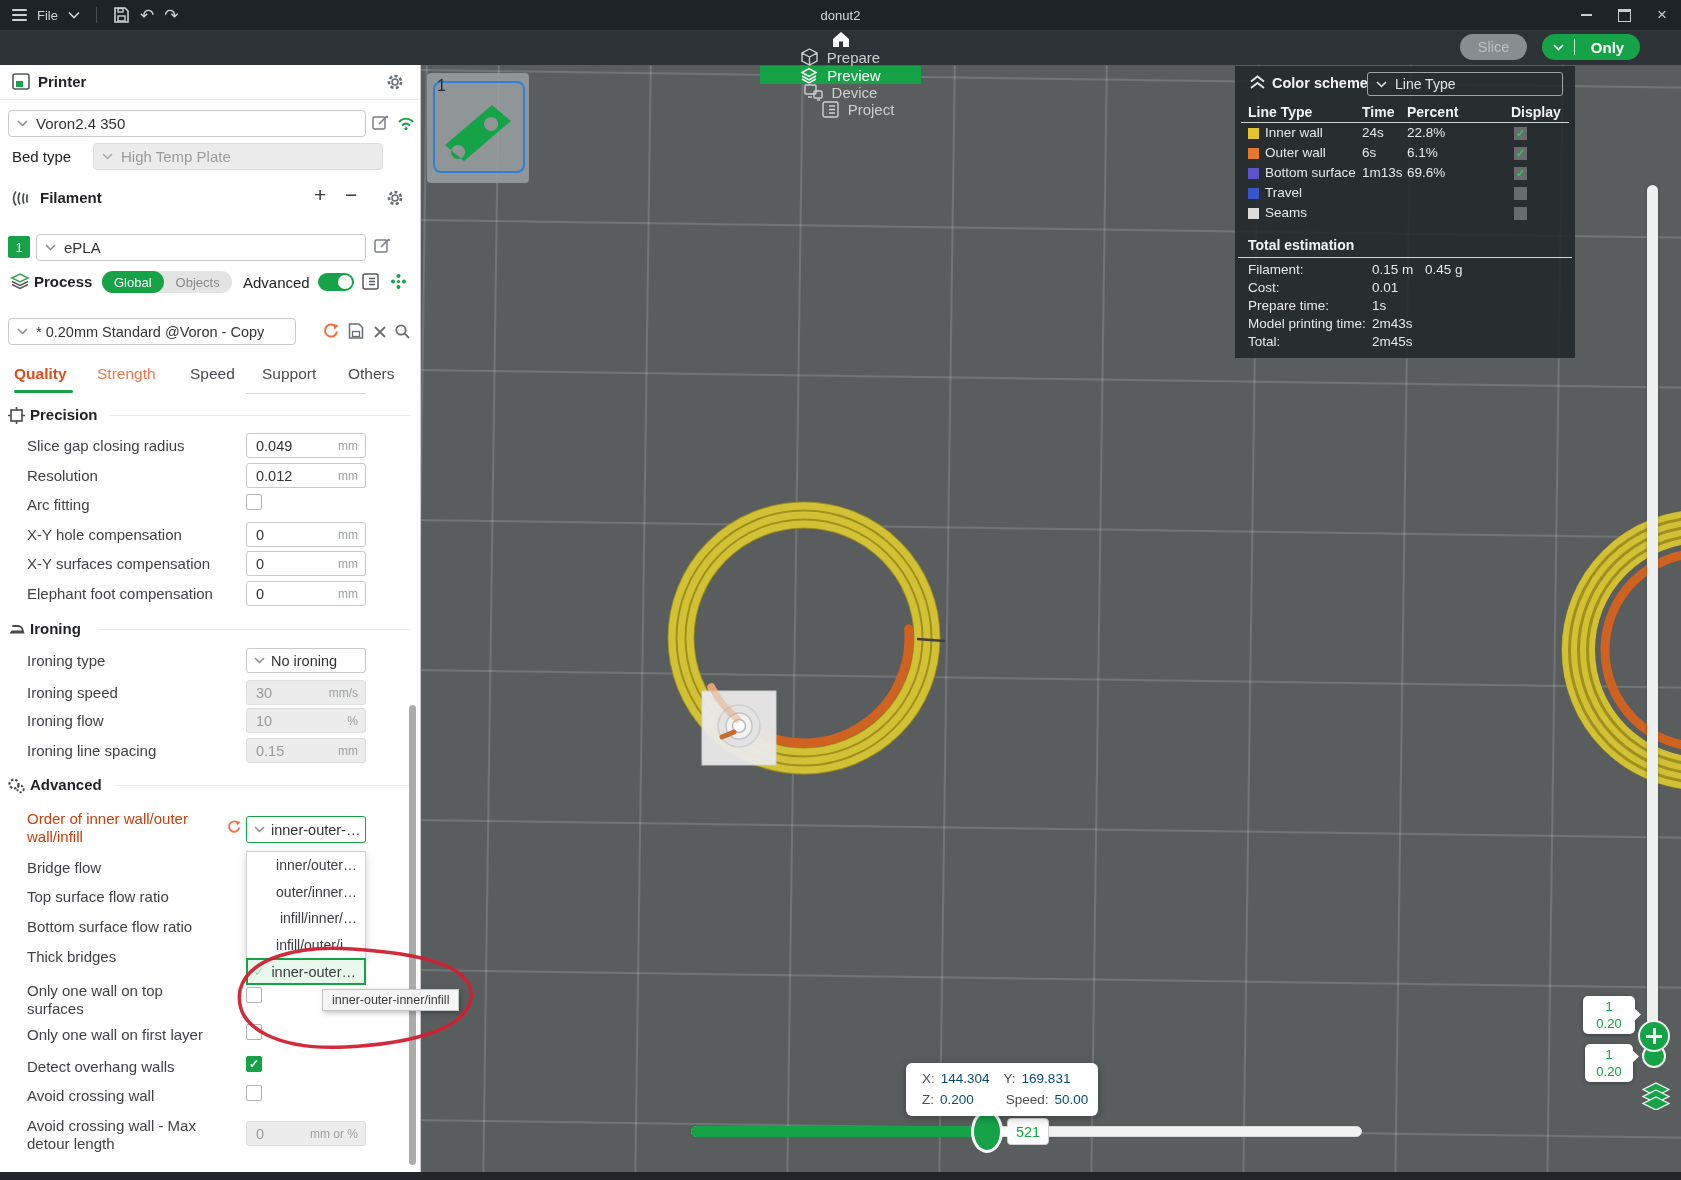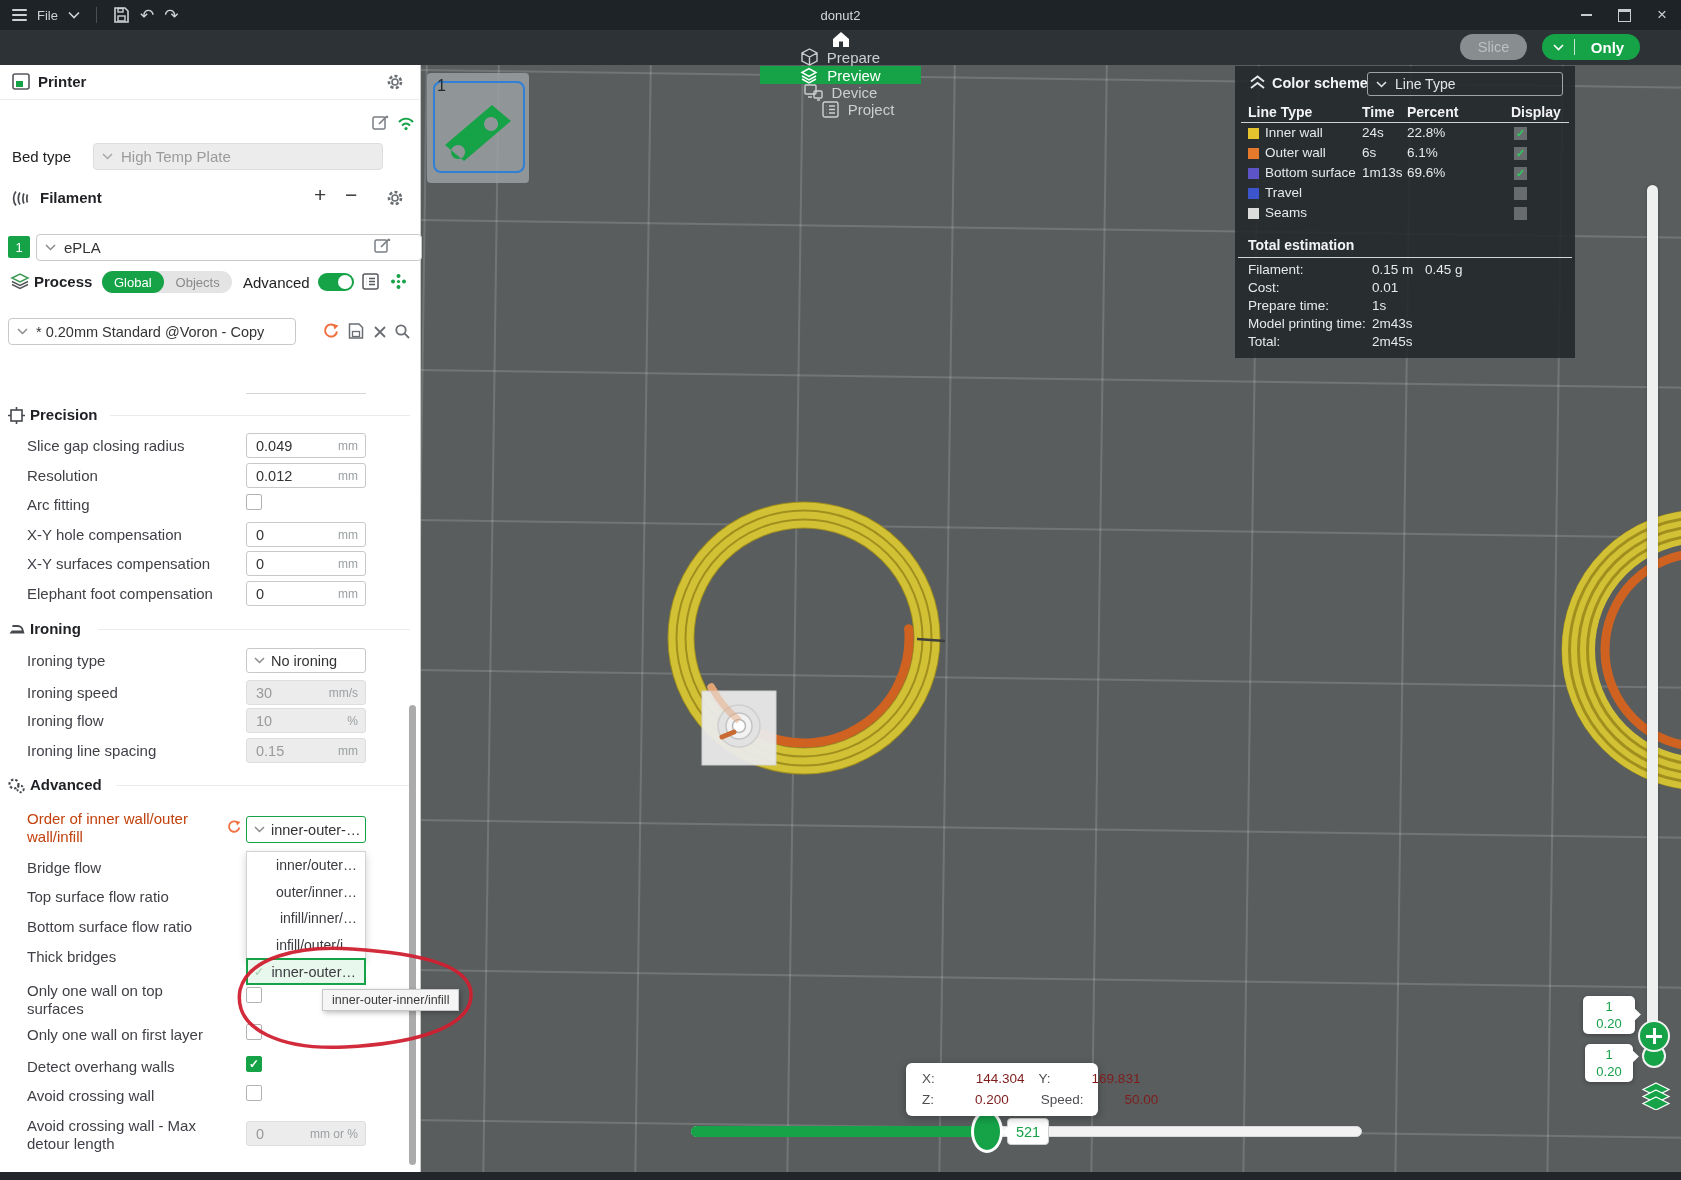--- a/index.html
+++ b/index.html
@@ -126,21 +126,21 @@
   .htrack{left:691px;top:1126px;width:671px;height:11px;background:#f2f2f2;border:1px solid #d9d9d9;border-radius:6px;z-index:22;box-sizing:border-box;}
   .hfill{left:691px;top:1126px;width:298px;height:11px;background:#16a348;border-radius:6px;z-index:23;}
   .hknob{left:971px;top:1110px;width:32px;height:43px;background:#16a348;border:3px solid #fff;border-radius:50%;z-index:24;box-sizing:border-box;}
   .hbadge{left:1007px;top:1118px;width:42px;height:27px;background:#fff;border:1px solid #cfcfcf;border-radius:4px;
           color:#16a348;font-size:14.5px;display:flex;align-items:center;justify-content:center;z-index:25;box-sizing:border-box;}
   .hbadge .notch{position:absolute;left:-4px;top:9px;width:8px;height:8px;background:#fff;transform:rotate(45deg);}
   .coords{left:906px;top:1063px;width:192px;height:53px;background:#fff;border-radius:6px;
           box-shadow:0 2px 8px rgba(0,0,0,.3);z-index:26;font-size:13.5px;padding:8px 0 0 16px;box-sizing:border-box;}
   .coords .row{display:flex;gap:6px;margin-bottom:6px;}
   .coords .k{color:#4e4e52;}
-  .coords .v{color:#7f1d1d;margin-right:8px;margin-left:35px;}
+  .coords .v{color:#0c4a6e;margin-right:8px;}
   
   .anno{left:0;top:0;z-index:70;pointer-events:none;}
   .bottombar{left:0;top:1172px;width:1681px;height:8px;background:#22262a;z-index:45;}
   svg{display:block;}
 </style>
 </head>
 <body>
 
 <div id="app">
 
@@ -345,20 +345,26 @@
         <rect x="1" y="1" width="16" height="15" rx="2" fill="none" stroke="#55585c" stroke-width="1.6"></rect>
         <rect x="4" y="8" width="7" height="6" fill="#16a348"></rect>
       </svg>
     <div class="sec-title" style="left:38px;top:8px;">Printer</div>
     <svg width="18" height="18" viewBox="0 0 18 18" style="position:absolute;left:386px;top:8px;">
         <circle cx="9" cy="9" r="6" fill="none" stroke="#6a6e72" stroke-width="2.6" stroke-dasharray="3 2.4"></circle>
         <circle cx="9" cy="9" r="3" fill="none" stroke="#6a6e72" stroke-width="1.6"></circle>
       </svg>
     <div style="position:absolute;left:0;top:34px;width:420px;height:1px;background:#ececec;"></div>
 
+    <div class="combo" style="left:8px;top:45px;width:358px;">
+      <svg class="chev" width="11" height="7" viewBox="0 0 11 7">
+          <polyline points="1,1 5.5,5.5 10,1" fill="none" stroke="#8b8b8b" stroke-width="1.5"></polyline>
+        </svg>
+      <span>Voron2.4 350</span>
+    </div>
     <svg width="17" height="17" viewBox="0 0 17 17" style="position:absolute;left:372px;top:49px;">
         <rect x="1" y="3" width="12" height="12" rx="1.5" fill="none" stroke="#7a7e82" stroke-width="1.5"></rect>
         <path d="M7 10 L15 2 M15 2 l.5 2" stroke="#7a7e82" stroke-width="1.7"></path>
       </svg>
     <svg width="20" height="16" viewBox="0 0 20 16" style="position:absolute;left:396px;top:50px;">
         <path d="M3 7 C7 2.5 13 2.5 17 7 M6 10.5 C8.5 8 11.5 8 14 10.5" fill="none" stroke="#16a348" stroke-width="1.9"></path>
         <circle cx="10" cy="13.6" r="1.6" fill="#16a348"></circle>
       </svg>
 
     <div class="label15" style="position:absolute;left:12px;top:83px;color:#222;">Bed type</div>
@@ -374,21 +380,21 @@
       </svg>
     <div class="sec-title" style="left:40px;top:124px;">Filament</div>
     <div style="position:absolute;left:314px;top:118px;font-size:21px;color:#3a3a3a;">+</div>
     <div style="position:absolute;left:345px;top:118px;font-size:21px;color:#3a3a3a;">−</div>
     <svg width="18" height="18" viewBox="0 0 18 18" style="position:absolute;left:386px;top:124px;">
         <circle cx="9" cy="9" r="6" fill="none" stroke="#6a6e72" stroke-width="2.6" stroke-dasharray="3 2.4"></circle>
         <circle cx="9" cy="9" r="3" fill="none" stroke="#6a6e72" stroke-width="1.6"></circle>
       </svg>
 
     <div class="slot">1</div>
-    <div class="combo" style="left:36px;top:169px;width:386px;">
+    <div class="combo" style="left:36px;top:169px;width:330px;">
       <svg class="chev" width="11" height="7" viewBox="0 0 11 7">
           <polyline points="1,1 5.5,5.5 10,1" fill="none" stroke="#8b8b8b" stroke-width="1.5"></polyline>
         </svg>
       <span>ePLA</span>
     </div>
     <svg width="17" height="17" viewBox="0 0 17 17" style="position:absolute;left:374px;top:172px;">
         <rect x="1" y="3" width="12" height="12" rx="1.5" fill="none" stroke="#7a7e82" stroke-width="1.5"></rect>
         <path d="M7 10 L15 2 M15 2 l.5 2" stroke="#7a7e82" stroke-width="1.7"></path>
       </svg>
 
@@ -432,20 +438,28 @@
         <rect x="4.5" y="8.5" width="7" height="5" fill="none" stroke="#6a6e72" stroke-width="1.3"></rect>
       </svg>
     <svg width="14" height="14" viewBox="0 0 14 14" style="position:absolute;left:373px;top:260px;">
         <path d="M2 2 L12 12 M12 2 L2 12" stroke="#6a6e72" stroke-width="1.8"></path>
       </svg>
     <svg width="17" height="17" viewBox="0 0 17 17" style="position:absolute;left:394px;top:258px;">
         <circle cx="7" cy="7" r="4.7" fill="none" stroke="#6a6e72" stroke-width="1.8"></circle>
         <line x1="10.7" y1="10.7" x2="15" y2="15" stroke="#6a6e72" stroke-width="1.8"></line>
       </svg>
 
+    <div class="tabs">
+      <span class="tab q" style="left:14px;">Quality</span>
+      <span class="tab s" style="left:97px;">Strength</span>
+      <span class="tab" style="left:190px;">Speed</span>
+      <span class="tab" style="left:262px;">Support</span>
+      <span class="tab" style="left:348px;">Others</span>
+      <span class="tab-underline"></span>
+    </div>
     <div class="stub-line"></div>
 
     <svg width="17" height="17" viewBox="0 0 17 17" style="position:absolute;left:8px;top:342px;">
         <rect x="3" y="3" width="11" height="11" fill="none" stroke="#45484c" stroke-width="1.6"></rect>
         <path d="M8.5 0 v3 M8.5 14 v3 M0 8.5 h3 M14 8.5 h3" stroke="#45484c" stroke-width="1.6"></path>
       </svg>
     <div class="sec-title" style="left:30px;top:341px;">Precision</div>
     <div class="sect-rule" style="left:110px;top:350px;width:300px;"></div>
 
     <div class="srow-label" style="top:372px;">Slice gap closing radius</div>

